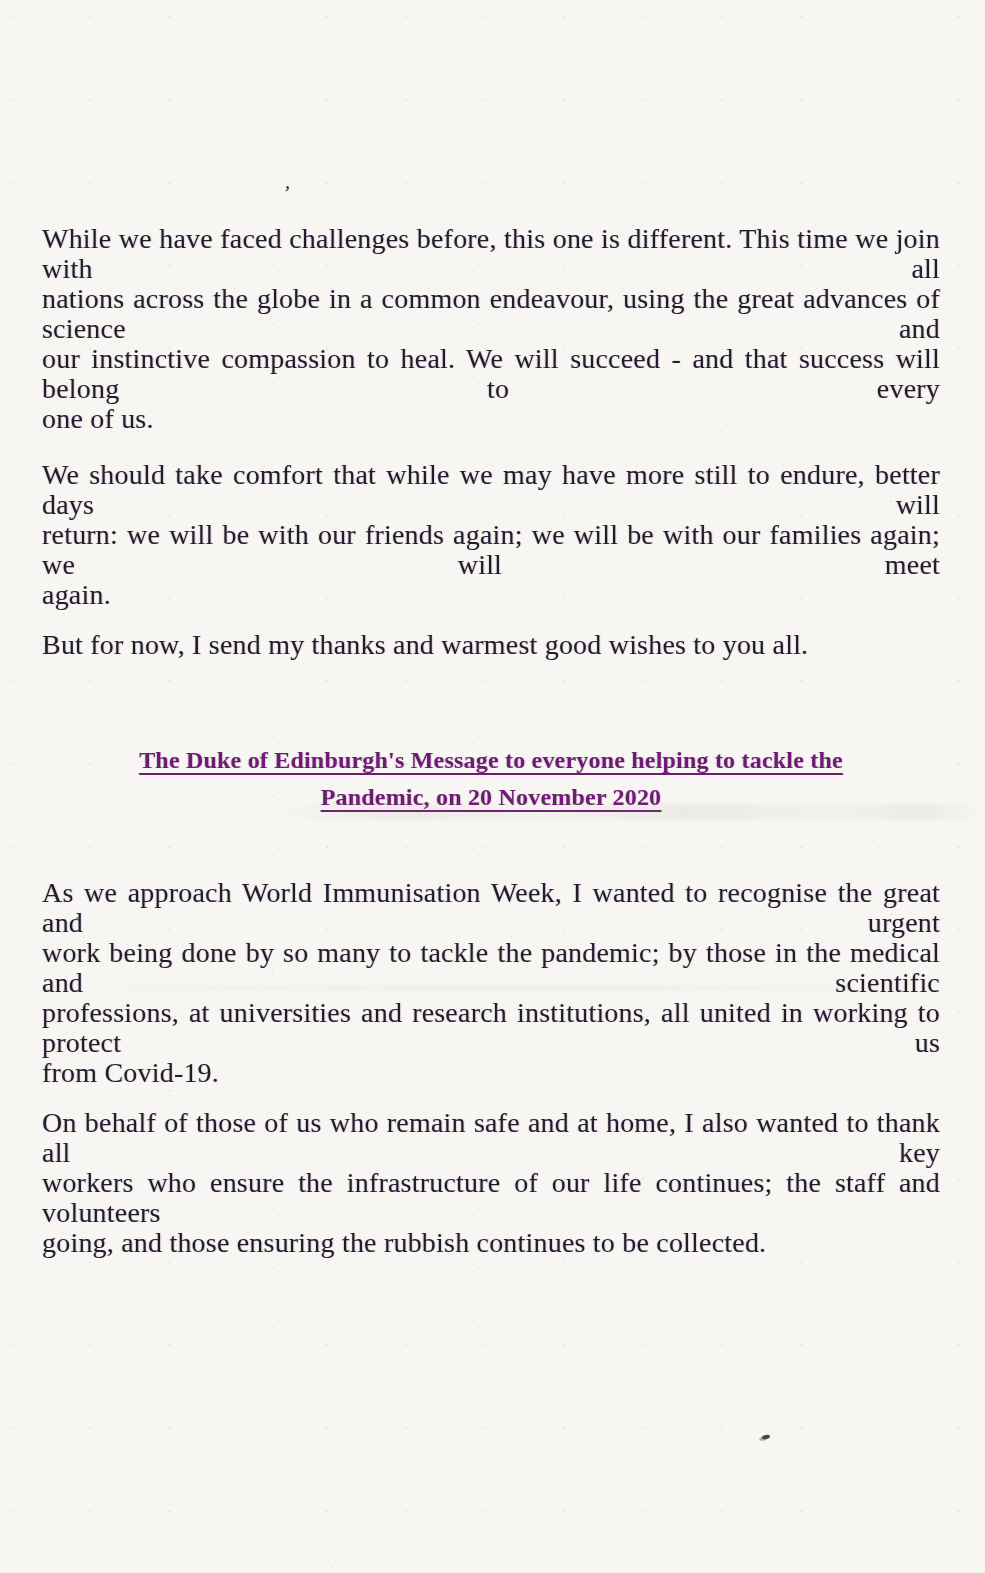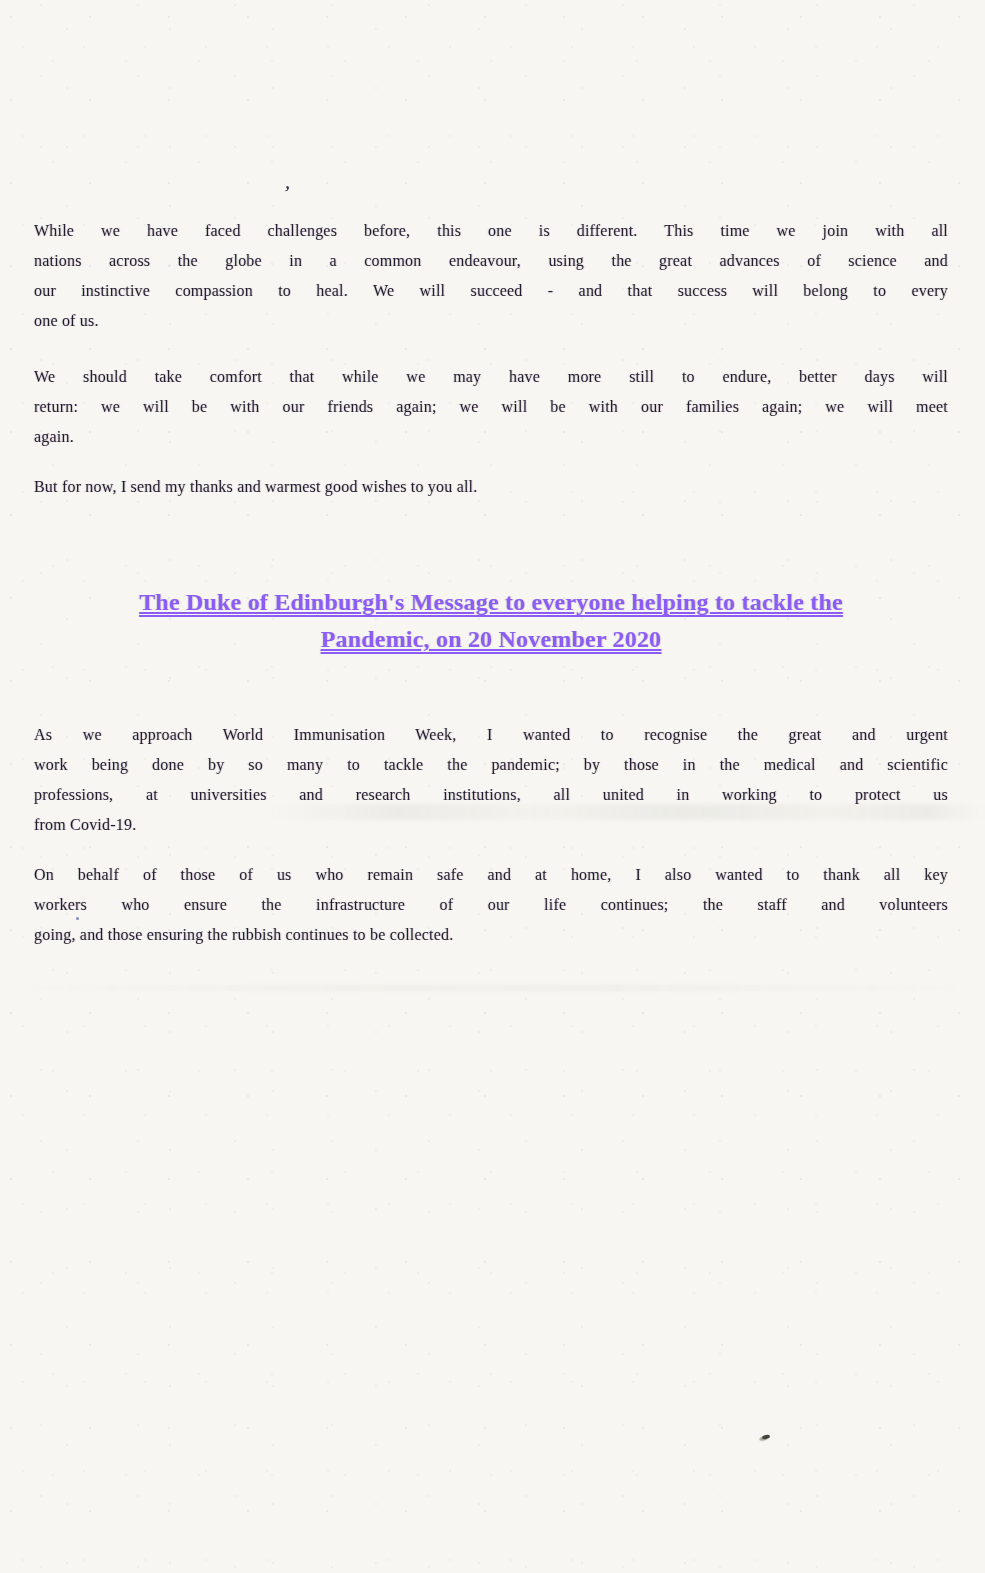--- a/index.html
+++ b/index.html
@@ -24,22 +24,22 @@
     color: #241b2f;
   }
   .content {
     position: relative;
     box-sizing: border-box;
     width: 100%;
     height: 100%;
     padding: 212px 33px 0 30px;
   }
   .para {
-    margin: 4px;
-    font-size: 16px;
+    margin: 12px;
+    font-size: 28px;
     line-height: 30px;
     letter-spacing: 0.2px;
     text-shadow: 1px 0 0 rgba(140,60,150,0.16), -1px 0 0 rgba(60,130,80,0.14);
   }
   .line {
     text-align: justify;
     text-align-last: justify;
   }
   .line.last {
     text-align-last: left;
@@ -48,23 +48,22 @@
   .para-3 { margin-top: 20px; }
   .para-4 { margin-top: 62px; }
   .para-5 { margin-top: 20px; }
   .heading {
     margin: 82px 0 0 0;
     font-size: 24px;
     line-height: 37px;
     font-weight: bold;
     text-align: center;
     letter-spacing: 0.2px;
-    color: #8b5cf6;
+    color: #701a75;
     text-shadow: 1px 0 0 rgba(140,60,150,0.18), -1px 0 0 rgba(60,130,80,0.14);
-    text-decoration: underline;
   }
   .heading .hline {
     text-decoration: underline;
     text-decoration-thickness: 2px;
     text-underline-offset: 5px;
   }
   
   .stray-quote {
     position: absolute;
     left: 283px;

